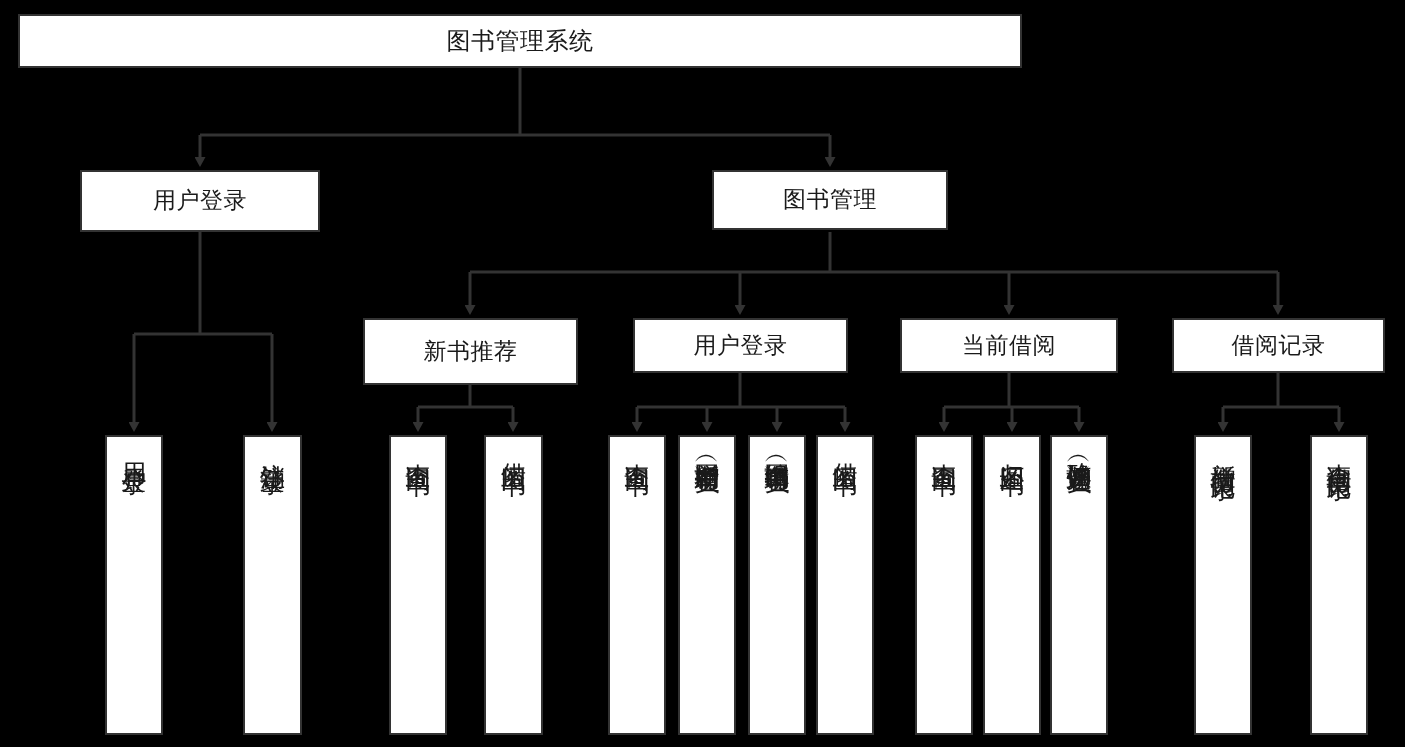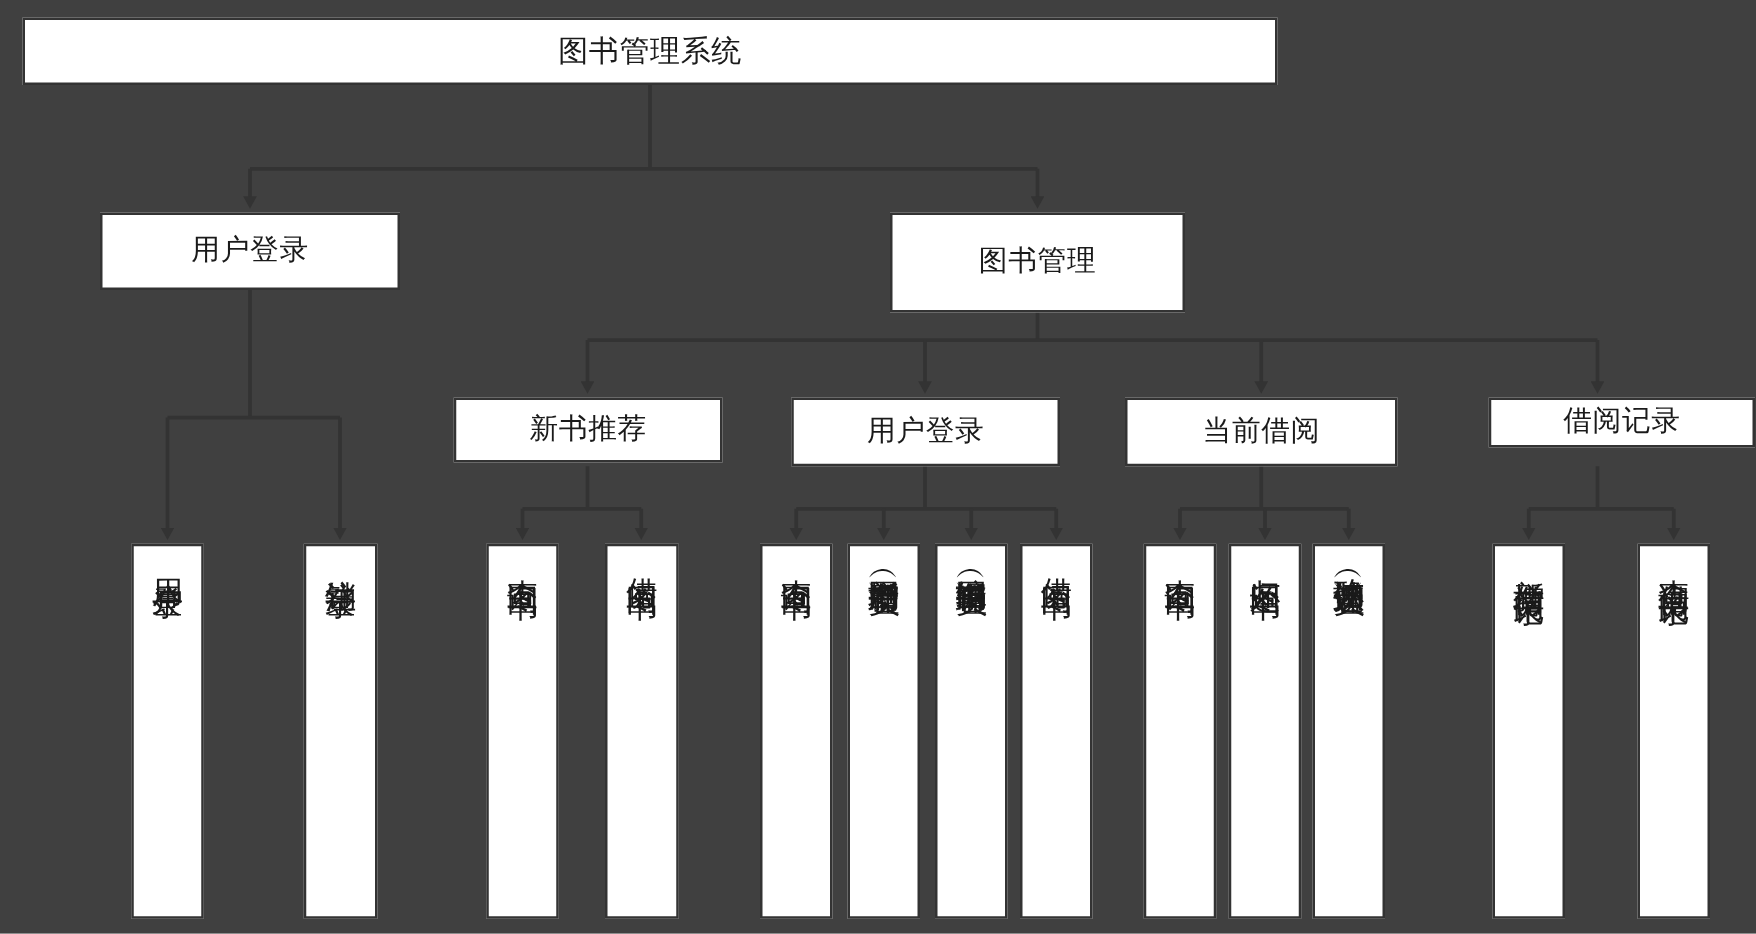--- a/index.html
+++ b/index.html
@@ -7,21 +7,21 @@
     padding: 0;
     background: #ffffff;
   }
   body {
     font-family: "DejaVu Sans", "Liberation Sans", sans-serif;
   }
   #canvas {
     position: relative;
     width: 1405px;
     height: 747px;
-    background: #404040;
+    background: #000000;
     overflow: hidden;
   }
   svg.edges {
     position: absolute;
     left: 0;
     top: 0;
     width: 1405px;
     height: 747px;
     pointer-events: none;
   }
@@ -130,34 +130,34 @@
     </g>
   </svg>
 
   <div class="node horiz root" style="left:18px; top:14px; width:1004px; height:54px;">
     <span class="label">图书管理系统</span>
   </div>
 
   <div class="node horiz" style="left:80px; top:170px; width:240px; height:62px;">
     <span class="label">用户登录</span>
   </div>
-  <div class="node horiz" style="left:712px; top:170px; width:236px; height:80px;">
+  <div class="node horiz" style="left:712px; top:170px; width:236px; height:60px;">
     <span class="label">图书管理</span>
   </div>
 
-  <div class="node horiz" style="left:363px; top:318px; width:215px; height:52px;">
+  <div class="node horiz" style="left:363px; top:318px; width:215px; height:67px;">
     <span class="label">新书推荐</span>
   </div>
   <div class="node horiz" style="left:633px; top:318px; width:215px; height:55px;">
     <span class="label">用户登录</span>
   </div>
   <div class="node horiz" style="left:900px; top:318px; width:218px; height:55px;align-items:center;">
     <span class="label">当前借阅</span>
   </div>
-  <div class="node horiz" style="left:1172px; top:318px; width:213px; height:40px;margin-left:19px;">
+  <div class="node horiz" style="left:1172px; top:318px; width:213px; height:55px;">
     <span class="label">借阅记录</span>
   </div>
 
   <div class="node vert" style="left:105px; top:435px; width:58px; height:300px;">
     <span class="label">用户登录</span>
   </div>
   <div class="node vert" style="left:243px; top:435px; width:59px; height:300px;">
     <span class="label">注销登录</span>
   </div>
 

